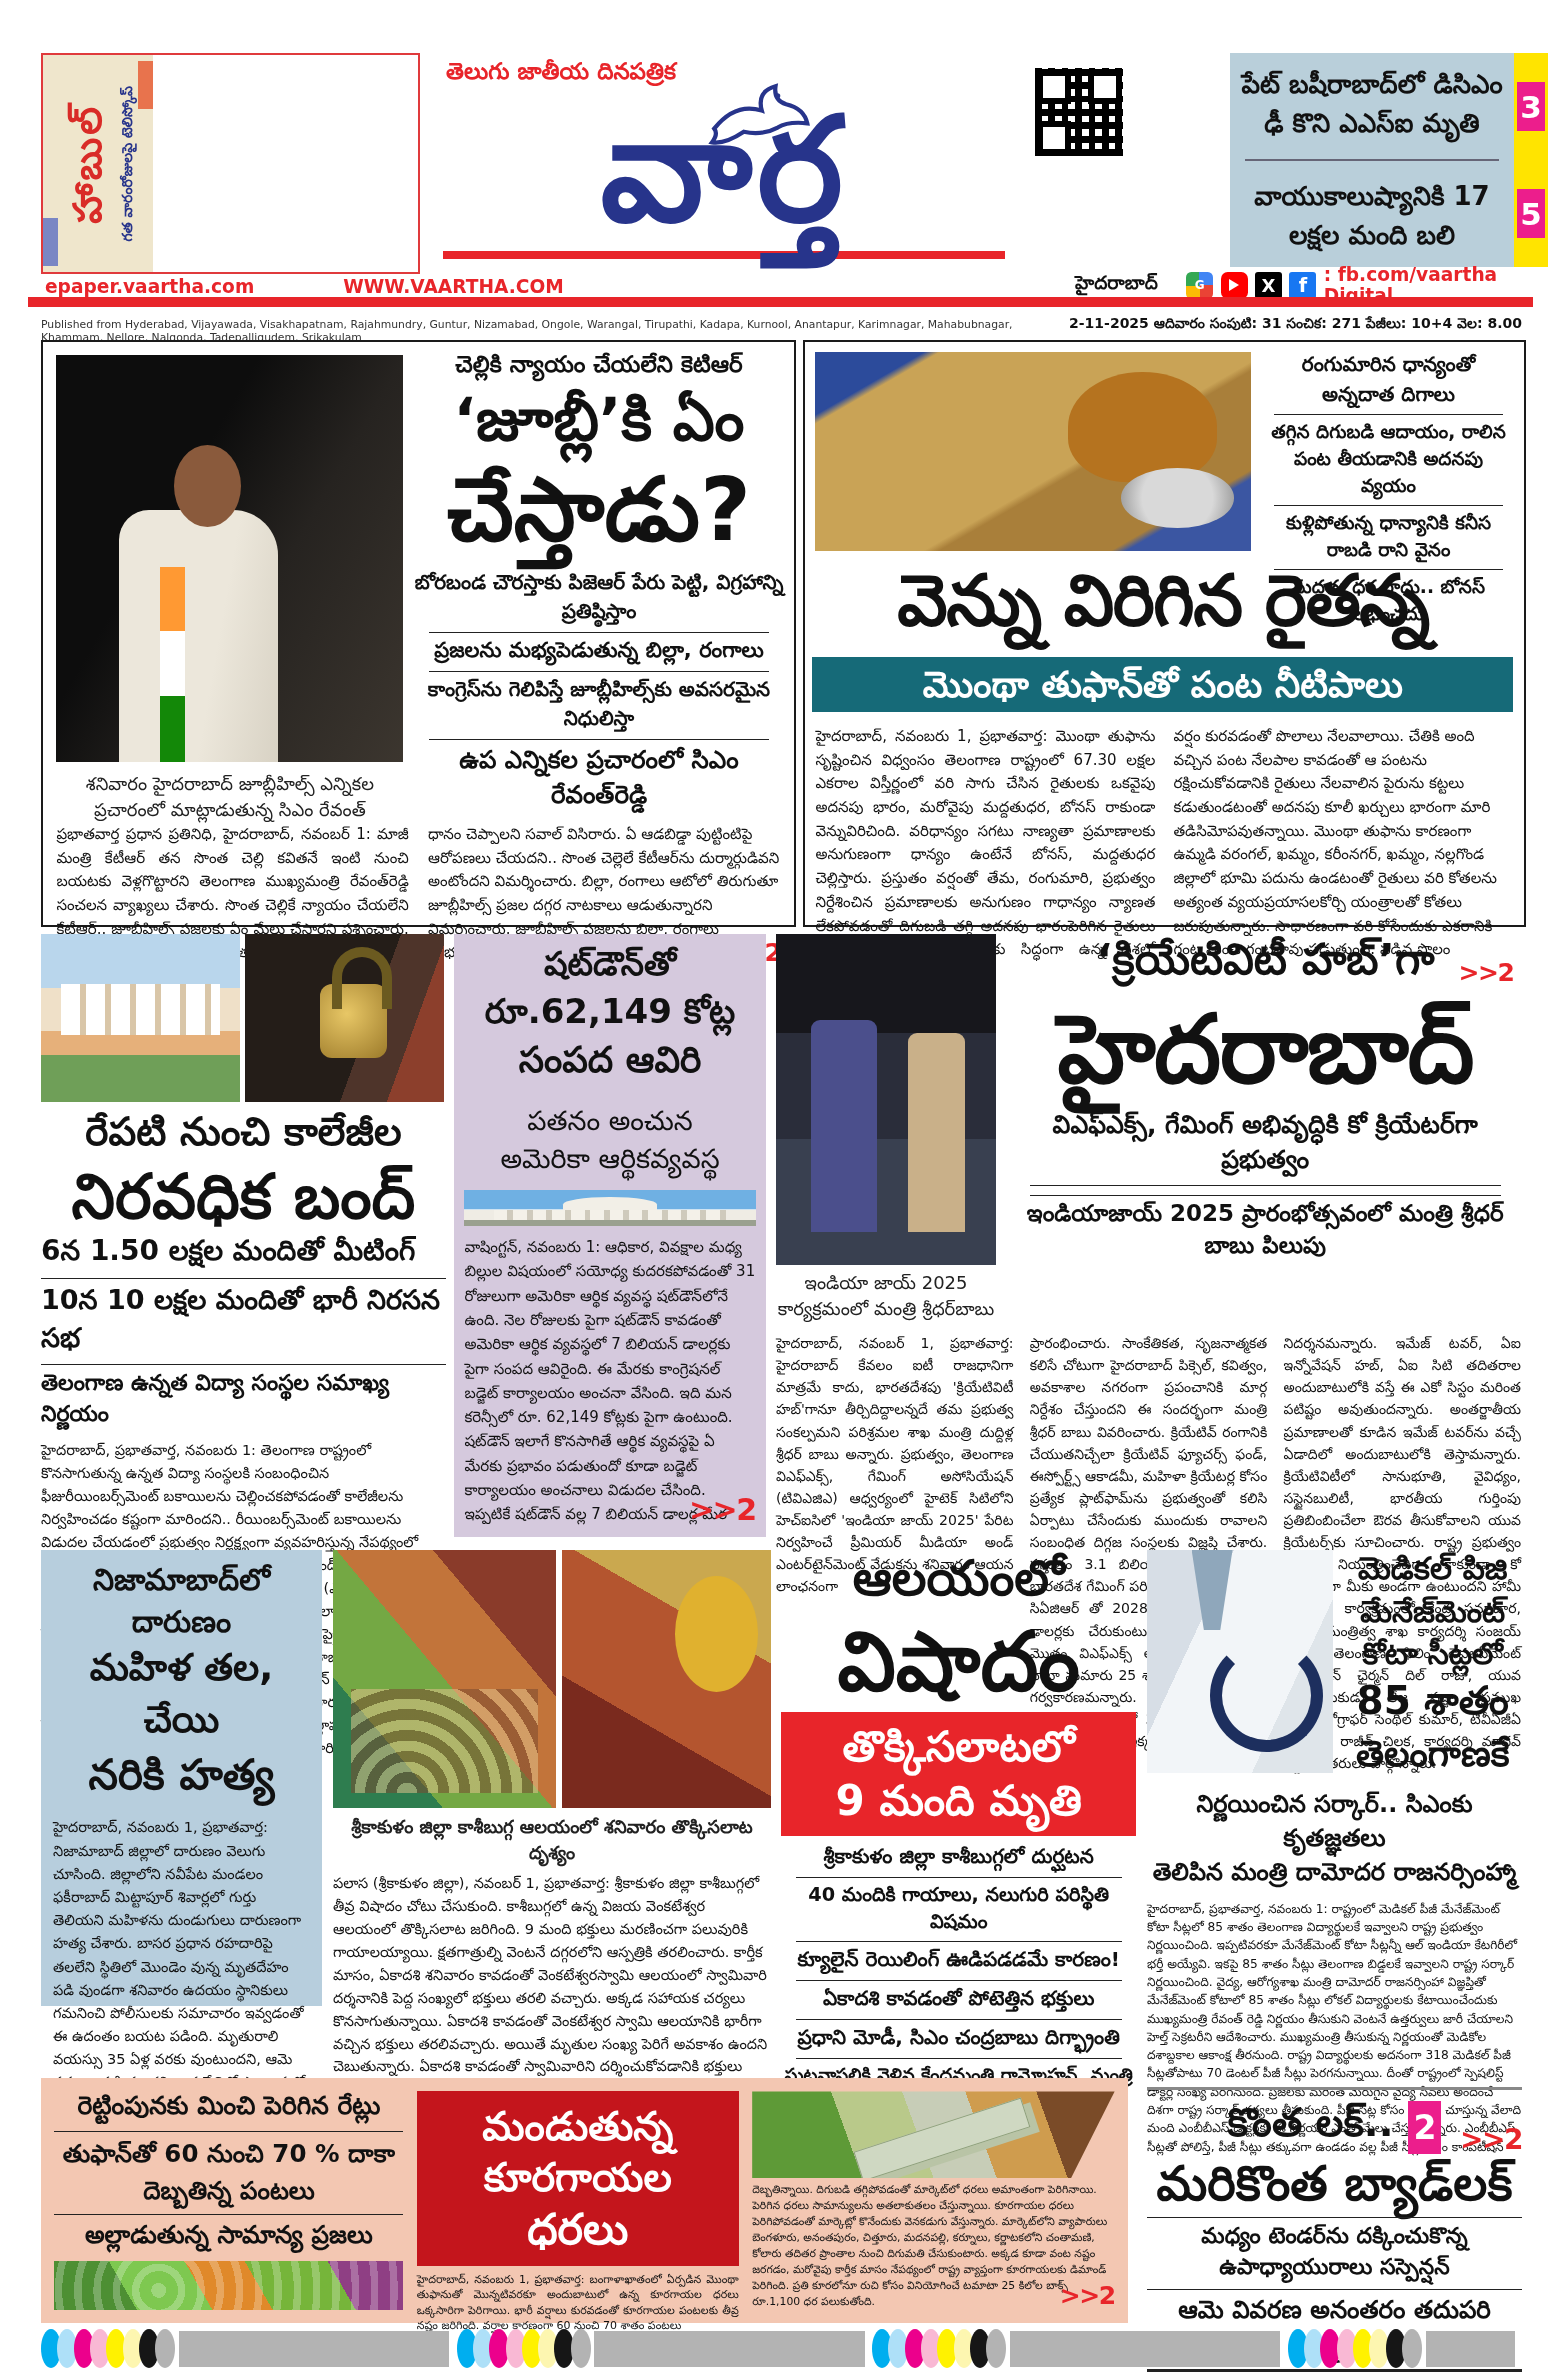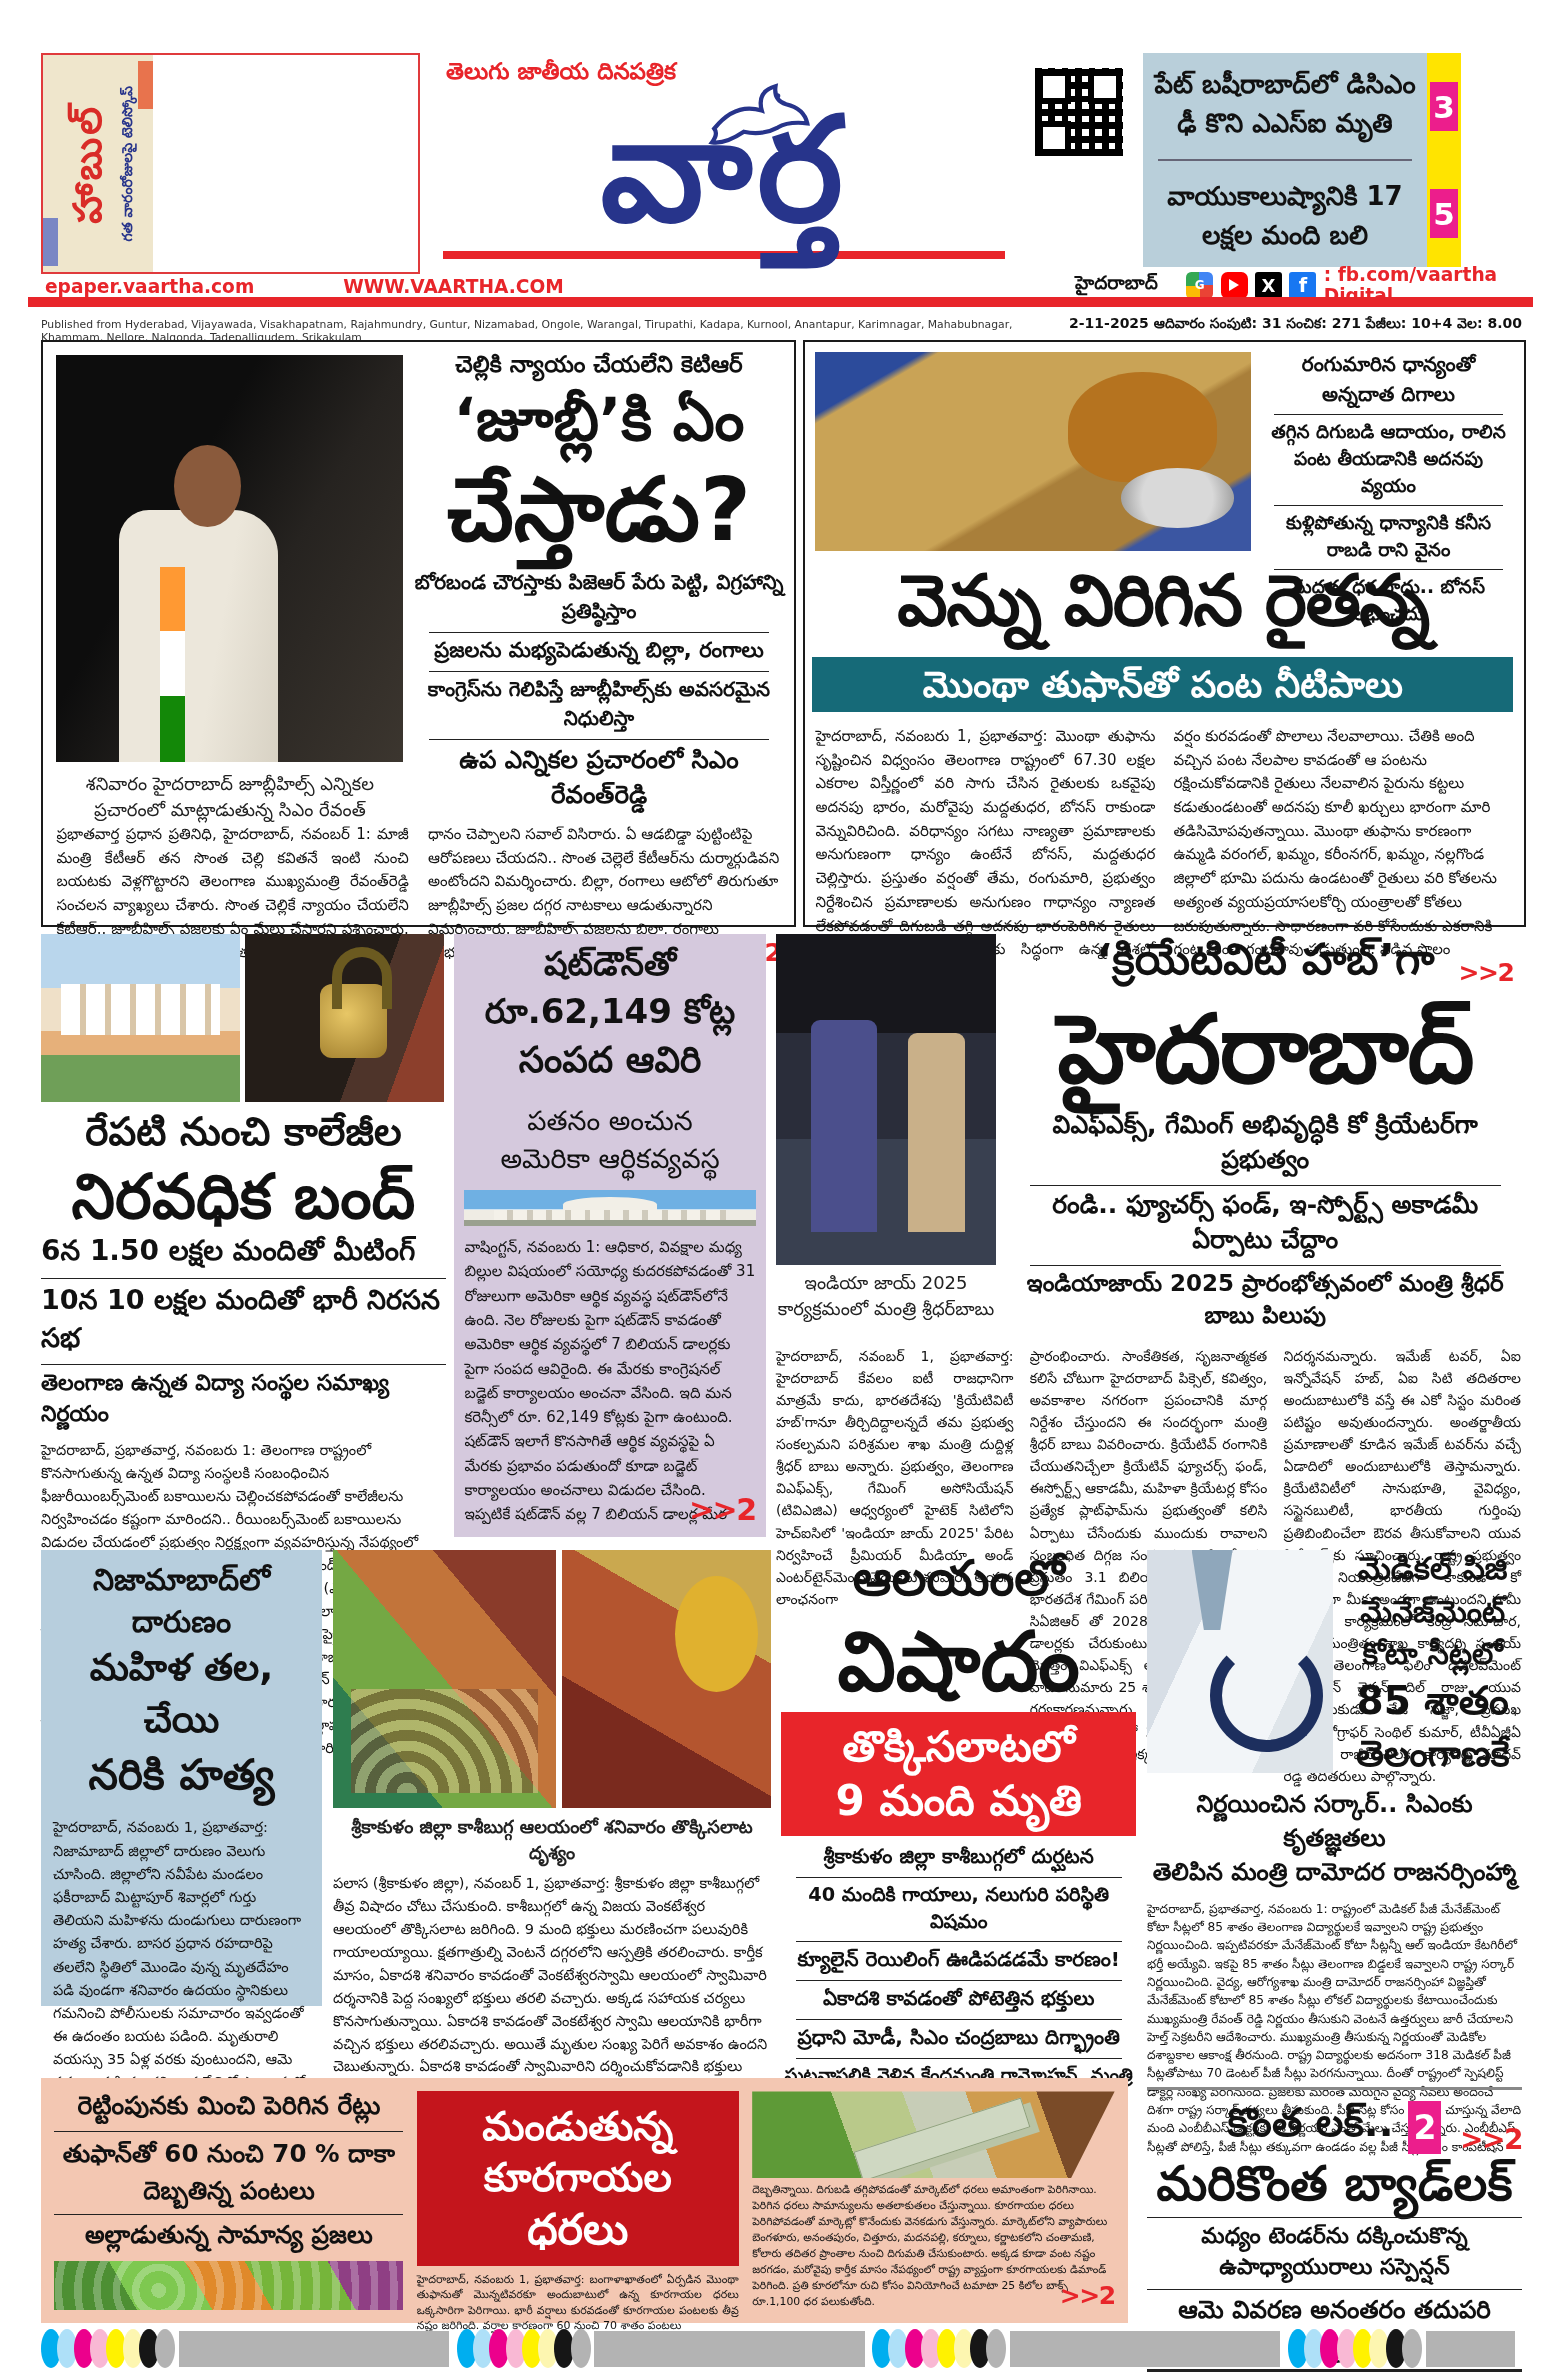--- a/index.html
+++ b/index.html
@@ -122,21 +122,21 @@
     </div>
     <div style="height:8.2px;background:#e8252a;width:96%;margin:1.5px auto 0"></div>
   </div>
 
   <div class="abs qr" style="left:1035px;top:68px;width:88px;height:88px">
     <div class="f" style="left:1.5px;top:1.5px"></div>
     <div class="f" style="right:1.5px;top:1.5px"></div>
     <div class="f" style="left:1.5px;bottom:1.5px"></div>
   </div>
 
-  <div class="abs flex" style="left:1143px;top:53px;width:318px;height:214px;background:#b9cfda">
+  <div class="abs flex" style="left:1230px;top:53px;width:318px;height:214px;background:#b9cfda">
     <div class="col" style="flex:1;justify-content:space-around;padding:7.4px 10.4px">
       <div class="b tc" style="font-size:26px;line-height:1.5">పేట్ బషీరాబాద్‌లో డిసిఎం ఢీ కొని ఎఎస్ఐ మృతి</div>
       <div class="dbl"></div>
       <div class="b tc" style="font-size:26px;line-height:1.5">వాయుకాలుష్యానికి 17 లక్షల మంది బలి</div>
     </div>
     <div class="col" style="width:34px;background:#ffe400;justify-content:space-around;align-items:center">
       <div class="badge" style="width:28px;height:49px;font-size:31px">3</div>
       <div class="badge" style="width:28px;height:49px;font-size:31px">5</div>
     </div>
   </div>
@@ -240,21 +240,20 @@
     <div class="flex" style="gap:13.4px">
       <div style="width:220px">
         <div class="ph ph-stage" style="width:220px;height:331px"></div>
         <div class="caption" style="font-weight:normal;font-size:18px;margin-top:4.5px">ఇండియా జాయ్ 2025 కార్యక్రమంలో మంత్రి శ్రీధర్‌బాబు</div>
       </div>
       <div class="col tc" style="flex:1">
         <div class="b" style="font-size:43px">‘క్రియేటివిటీ హబ్’గా</div>
         <div class="b" style="font-size:95px;line-height:1.15;letter-spacing:-1.5px">హైదరాబాద్</div>
         <div class="b" style="font-size:25px;margin-top:6px">విఎఫ్ఎక్స్, గేమింగ్ అభివృద్ధికి కో క్రియేటర్‌గా ప్రభుత్వం</div>
         <div class="rule"></div>
-        <div class="b" style="font-size:25px">రండి.. ఫ్యూచర్స్ ఫండ్, ఇ-స్పోర్ట్స్ అకాడమీ ఏర్పాటు చేద్దాం</div>
         <div class="rule"></div>
         <div class="b" style="font-size:23px">ఇండియాజాయ్ 2025 ప్రారంభోత్సవంలో మంత్రి శ్రీధర్ బాబు పిలుపు</div>
       </div>
     </div>
     <div class="flex" style="gap:16.3px;margin-top:10.4px">
       <div class="body-txt" style="flex:1;font-size:14px">హైదరాబాద్, నవంబర్ 1, ప్రభాతవార్త: హైదరాబాద్ కేవలం ఐటీ రాజధానిగా మాత్రమే కాదు, భారతదేశపు 'క్రియేటివిటీ హబ్'గానూ తీర్చిదిద్దాలన్నదే తమ ప్రభుత్వ సంకల్పమని పరిశ్రమల శాఖ మంత్రి దుద్దిళ్ల శ్రీధర్ బాబు అన్నారు. ప్రభుత్వం, తెలంగాణ విఎఫ్ఎక్స్, గేమింగ్ అసోసియేషన్ (టివిఎజిఎ) ఆధ్వర్యంలో హైటెక్ సిటిలోని హెచ్ఐసిలో 'ఇండియా జాయ్ 2025' పేరిట నిర్వహించే ప్రీమియర్ మీడియా అండ్ ఎంటర్‌టైన్‌మెంట్ వేడుకను శనివారం ఆయన లాంఛనంగా</div>
       <div class="body-txt" style="flex:1;font-size:14px">ప్రారంభించారు. సాంకేతికత, సృజనాత్మకత కలిసే చోటుగా హైదరాబాద్ పిక్సెల్, కవిత్వం, అవకాశాల నగరంగా ప్రపంచానికి మార్గ నిర్దేశం చేస్తుందని ఈ సందర్భంగా మంత్రి శ్రీధర్ బాబు వివరించారు. క్రియేటివ్ రంగానికి చేయుతనిచ్చేలా క్రియేటివ్ ఫ్యూచర్స్ ఫండ్, ఈస్పోర్ట్స్ ఆకాడమీ, మహిళా క్రియేటర్ల కోసం ప్రత్యేక ప్లాట్‌ఫామ్‌ను ప్రభుత్వంతో కలిసి ఏర్పాటు చేసేందుకు ముందుకు రావాలని సంబంధిత దిగ్గజ సంస్థలకు విజ్ఞప్తి చేశారు. ప్రస్తుతం 3.1 బిలియన్ డాలర్లుగా ఉన్న భారతదేశ గేమింగ్ పరిశ్రమ విలువ 20 శాతం సిఏజిఆర్ తో 2028 నాటికి 6 బిలియన్ డాలర్లకు చేరుకుంటుందన్నారు. భారతదేశ మొత్తం విఎఫ్ఎక్స్ అవుట్ పుట్‌లో మన వాటా సుమారు 25 శాతం ఉండటం మనకు గర్వకారణమన్నారు. హైదరాబాద్ ఒటిటి కంటెంట్ ప్రొడక్షన్‌లో 35 శాతం వృద్ధి రేటు నమోదు కావడం ఇక్కడి ఎకో సిస్టంపై ఉన్న నమ్మకానికి</div>
       <div class="body-txt" style="flex:1;font-size:14px">నిదర్శనమన్నారు. ఇమేజ్ టవర్, ఏఐ ఇన్నోవేషన్ హబ్, ఏఐ సిటి తదితరాల అందుబాటులోకి వస్తే ఈ ఎకో సిస్టం మరింత పటిష్టం అవుతుందన్నారు. అంతర్జాతీయ ప్రమాణాలతో కూడిన ఇమేజ్ టవర్‌ను వచ్చే ఏడాదిలో అందుబాటులోకి తెస్తామన్నారు. క్రియేటివిటీలో సానుభూతి, వైవిధ్యం, సస్టైనబులిటీ, భారతీయ గుర్తింపు ప్రతిబింబించేలా ఔరవ తీసుకోవాలని యువ క్రియేటర్స్‌కు సూచించారు. రాష్ట్ర ప్రభుత్వం కేవలం నియంత్రించేదిగా కాకుండా కో క్రియేటర్‌గా మీకు అండగా ఉంటుందని హామీ ఇచ్చారు. కార్యక్రమంలో కేంద్ర సమాచార, ప్రసార మంత్రిత్వ శాఖ కార్యదర్శి సంజయ్ జాజు, తెలంగాణ ఫిలిం డెవలప్‌మెంట్ కార్పొరేషన్ ఛైర్మన్ దిల్ రాజు, యువ కథానాయకుడు తేజ సజ్జా, ప్రముఖ సినిమాటోగ్రాఫర్ సెంథిల్ కుమార్, టీవీఏజీఏ ప్రెసిడెంట్ రాజీవ్ చిలక, కార్యదర్శి మాధవ్ రెడ్డి తదితరులు పాల్గొన్నారు.</div>
     </div>
   </div>

